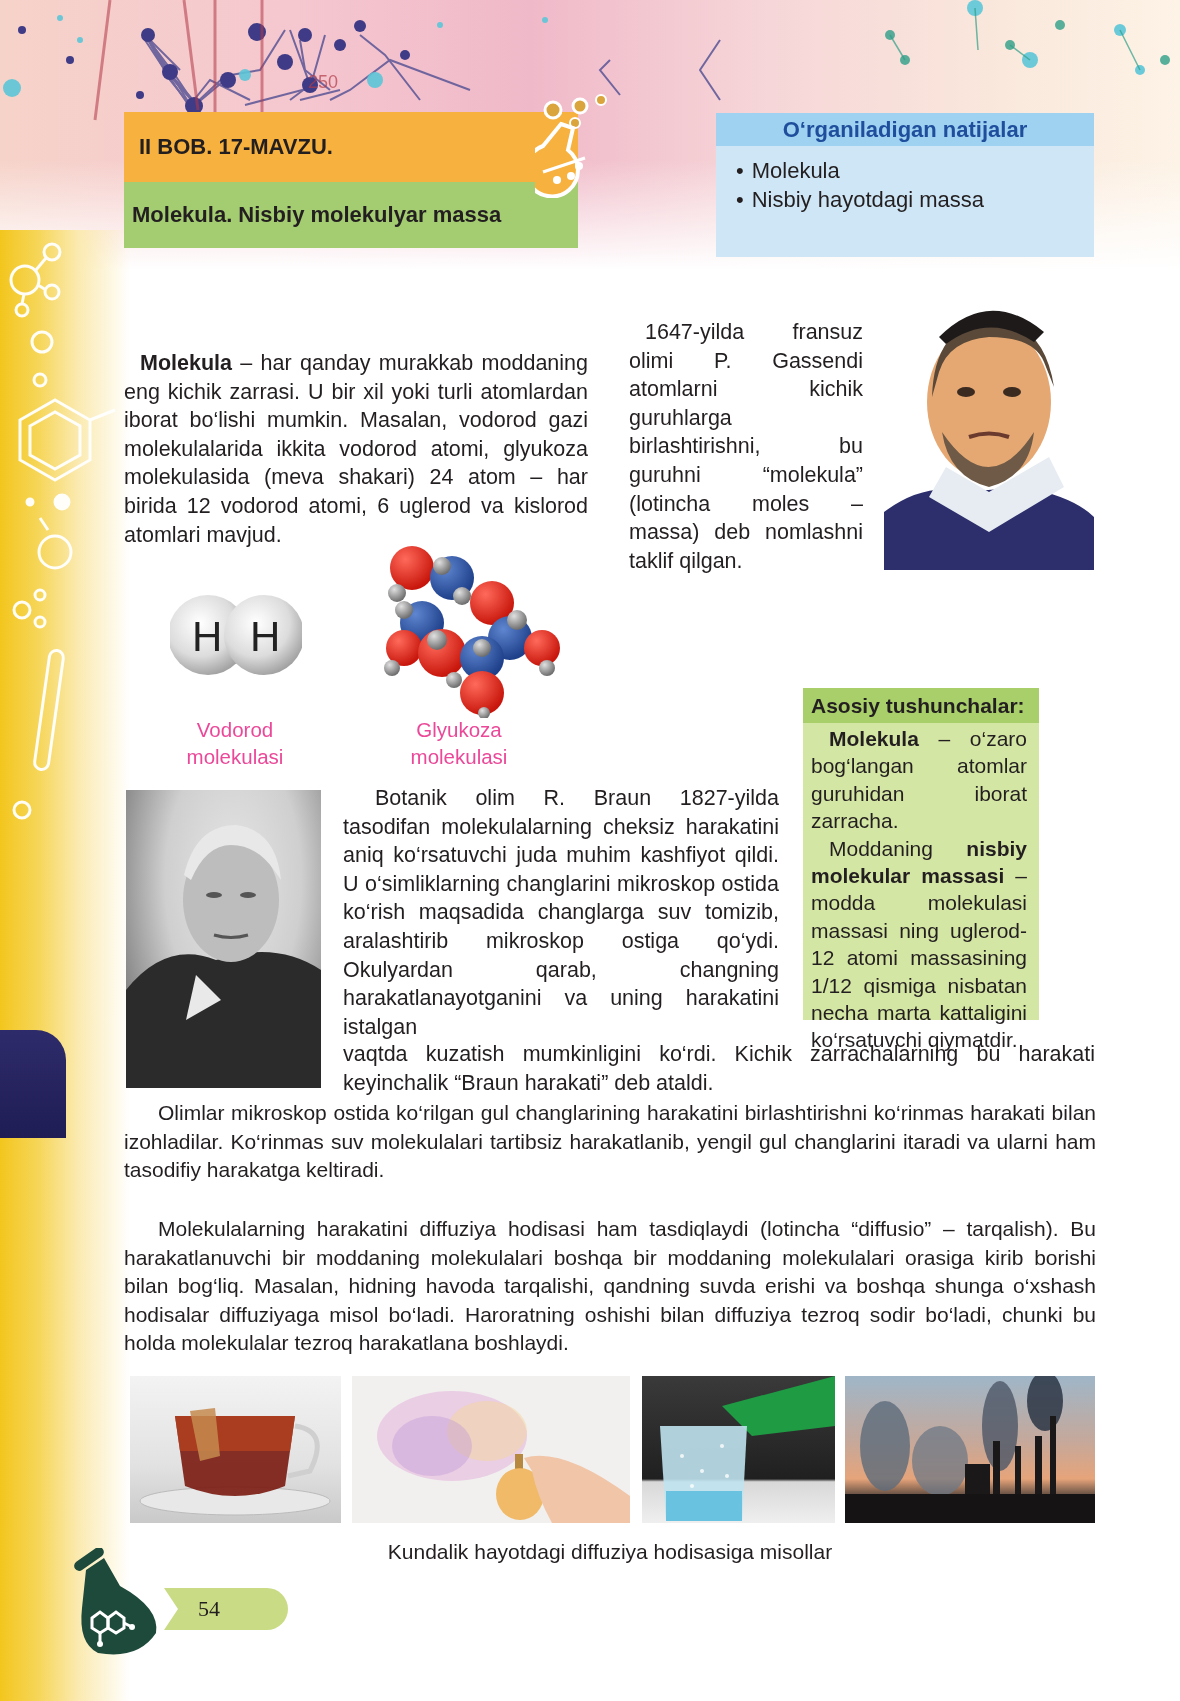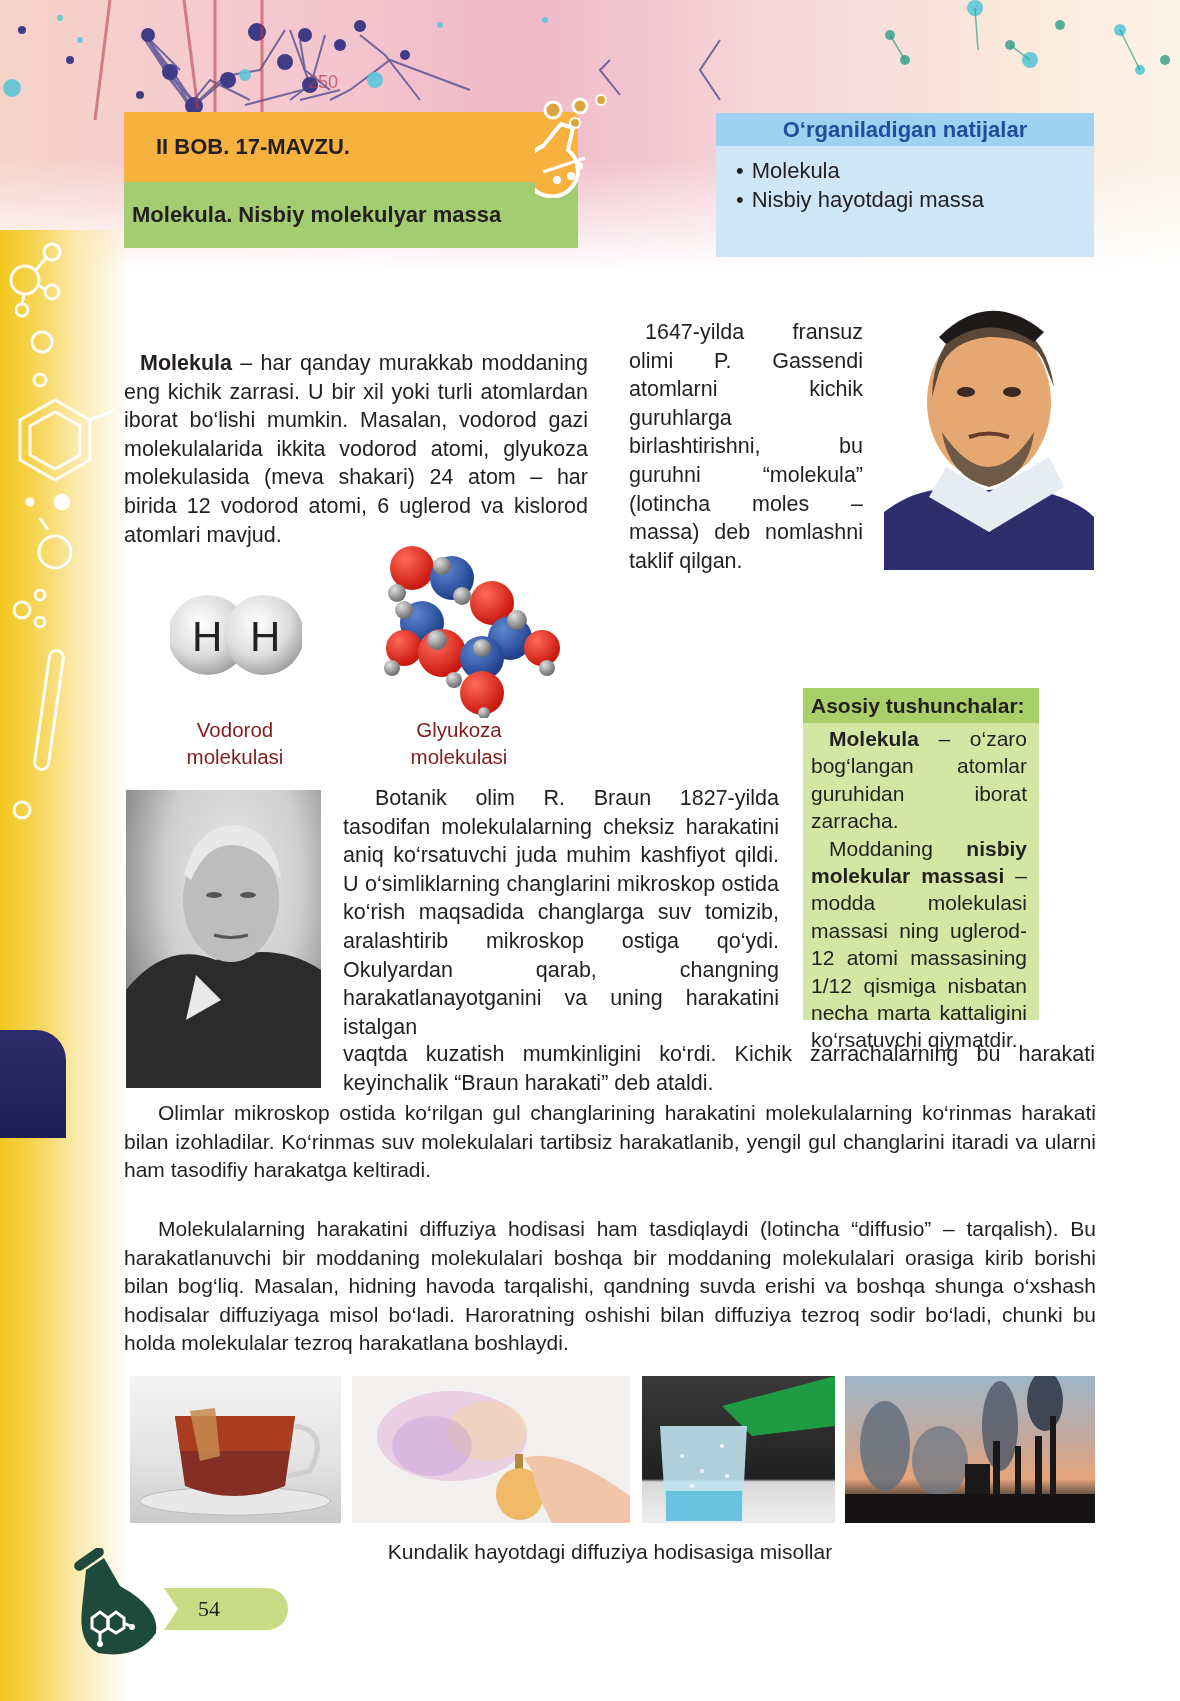--- a/index.html
+++ b/index.html
@@ -24,21 +24,21 @@
   .side-deco { position: absolute; left: 0; top: 230px; width: 120px; height: 640px; }
   .side-dark {
     position: absolute; left: 0; top: 1030px; width: 66px; height: 108px;
     background: linear-gradient(180deg, #2e2b6b 0%, #1f1d54 100%);
     border-top-right-radius: 30px;
   }
 
   
   .lesson-header { position: absolute; left: 124px; top: 112px; width: 454px; }
   .chapter-bar {
-    height: 70px; background: #f6b13e; display: flex; align-items: center; padding-left: 32px;
+    height: 70px; background: #f6b13e; display: flex; align-items: center; padding-left: 15px;
     font-weight: bold; font-size: 22px; color: #231f20;
   }
   .topic-bar {
     height: 66px; background: #a4cc70; display: flex; align-items: center; padding-left: 8px;
     font-weight: bold; font-size: 22px; color: #231f20;
   }
   .flask-icon { position: absolute; left: 535px; top: 88px; width: 80px; height: 110px; }
 
   .outcomes { position: absolute; left: 716px; top: 113px; width: 378px; height: 144px; background: #cfe6f6; }
   .outcomes-title {
@@ -63,21 +63,21 @@
 
   
   .portrait-gassendi { position: absolute; left: 884px; top: 292px; width: 210px; height: 278px; }
   .portrait-braun {
     position: absolute; left: 126px; top: 790px; width: 195px; height: 298px;
     background: radial-gradient(ellipse at 55% 30%, #e6e6e6 0%, #cfcfcf 45%, #9a9a9a 70%, #5a5a5a 100%);
   }
 
   .h2-model { position: absolute; left: 170px; top: 585px; width: 132px; height: 100px; }
   .glucose-model { position: absolute; left: 382px; top: 538px; width: 178px; height: 180px; }
-  .caption { position: absolute; font-size: 20.5px; line-height: 27px; text-align: center; color: #7f1d1d; }
+  .caption { position: absolute; font-size: 20.5px; line-height: 27px; text-align: center; color: #ec4899; }
   .cap-h2 { left: 160px; top: 716px; width: 150px; }
   .cap-glu { left: 384px; top: 716px; width: 150px; }
 
   
   .concepts { position: absolute; left: 803px; top: 688px; width: 236px; height: 332px; background: #d4e6a3; }
   .concepts-title {
     height: 35px; background: #a9cf6a; display: flex; align-items: center; padding-left: 8px;
     font-weight: bold; font-size: 21px; color: #231f20;
   }
   .concepts-body { padding: 2px 12px 0 8px; font-size: 21px; line-height: 27.4px; text-align: justify; }
@@ -317,21 +317,21 @@
     <ellipse cx="105" cy="110" rx="48" ry="62" fill="#bdbdbd"></ellipse>
     <path d="M58 85 Q70 35 110 35 Q150 40 155 90 L148 80 Q130 55 105 55 Q80 55 65 90 Z" fill="#e8e8e8"></path>
     <ellipse cx="88" cy="105" rx="8" ry="3" fill="#555"></ellipse>
       <ellipse cx="122" cy="105" rx="8" ry="3" fill="#555"></ellipse>
     <path d="M88 145 Q105 150 122 145" stroke="#555" stroke-width="3" fill="none"></path>
   </svg>
 </div>
 <div class="p braun-text indent" style="text-indent:32px">Botanik olim R. Braun 1827-yilda tasodifan molekulalarning cheksiz harakatini aniq ko‘rsatuvchi juda muhim kashfiyot qildi. U o‘simliklarning changlarini mikroskop ostida ko‘rish maqsadida changlarga suv tomizib, aralashtirib mikroskop ostiga qo‘ydi. Okulyardan qarab, changning harakatlanayotganini va uning harakatini istalgan</div>
 <div class="p braun-cont">vaqtda kuzatish mumkinligini ko‘rdi. Kichik zarrachalarning bu harakati keyinchalik “Braun harakati” deb ataldi.</div>
 
-<div class="p olimlar">Olimlar mikroskop ostida ko‘rilgan gul changlarining harakatini molekulalarning ko‘rinmas harakati bilan izohladilar. Ko‘rinmas suv molekulalari tartibsiz harakatlanib, yengil gul changlarini itaradi va ularni ham tasodifiy harakatga keltiradi.</div>
+<div class="p olimlar">Olimlar mikroskop ostida ko‘rilgan gul changlarining harakatini birlashtirishni ko‘rinmas harakati bilan izohladilar. Ko‘rinmas suv molekulalari tartibsiz harakatlanib, yengil gul changlarini itaradi va ularni ham tasodifiy harakatga keltiradi.</div>
 <div class="p diffuz">Molekulalarning harakatini diffuziya hodisasi ham tasdiqlaydi (lotincha “diffusio” – tarqalish). Bu harakatlanuvchi bir moddaning molekulalari boshqa bir moddaning molekulalari orasiga kirib borishi bilan bog‘liq. Masalan, hidning havoda tarqalishi, qandning suvda erishi va boshqa shunga o‘xshash hodisalar diffuziyaga misol bo‘ladi. Haroratning oshishi bilan diffuziya tezroq sodir bo‘ladi, chunki bu holda molekulalar tezroq harakatlana boshlaydi.</div>
 
 <div class="photo ph-tea">
   <svg viewBox="0 0 211 147">
     <ellipse cx="105" cy="125" rx="95" ry="14" fill="#e8e8e8" stroke="#bbb"></ellipse>
     <path d="M45 40 L165 40 L155 110 Q105 130 55 110 Z" fill="#7a1a0f" opacity="0.9"></path>
     <path d="M45 40 L165 40 L160 75 L50 75 Z" fill="#b3401f" opacity="0.8"></path>
     <path d="M165 50 Q200 55 180 95 L158 100" fill="none" stroke="#cfcfcf" stroke-width="5"></path>
     <path d="M60 35 L85 32 L90 80 L70 85 Z" fill="#c58b4f" opacity="0.85"></path>
   </svg>

